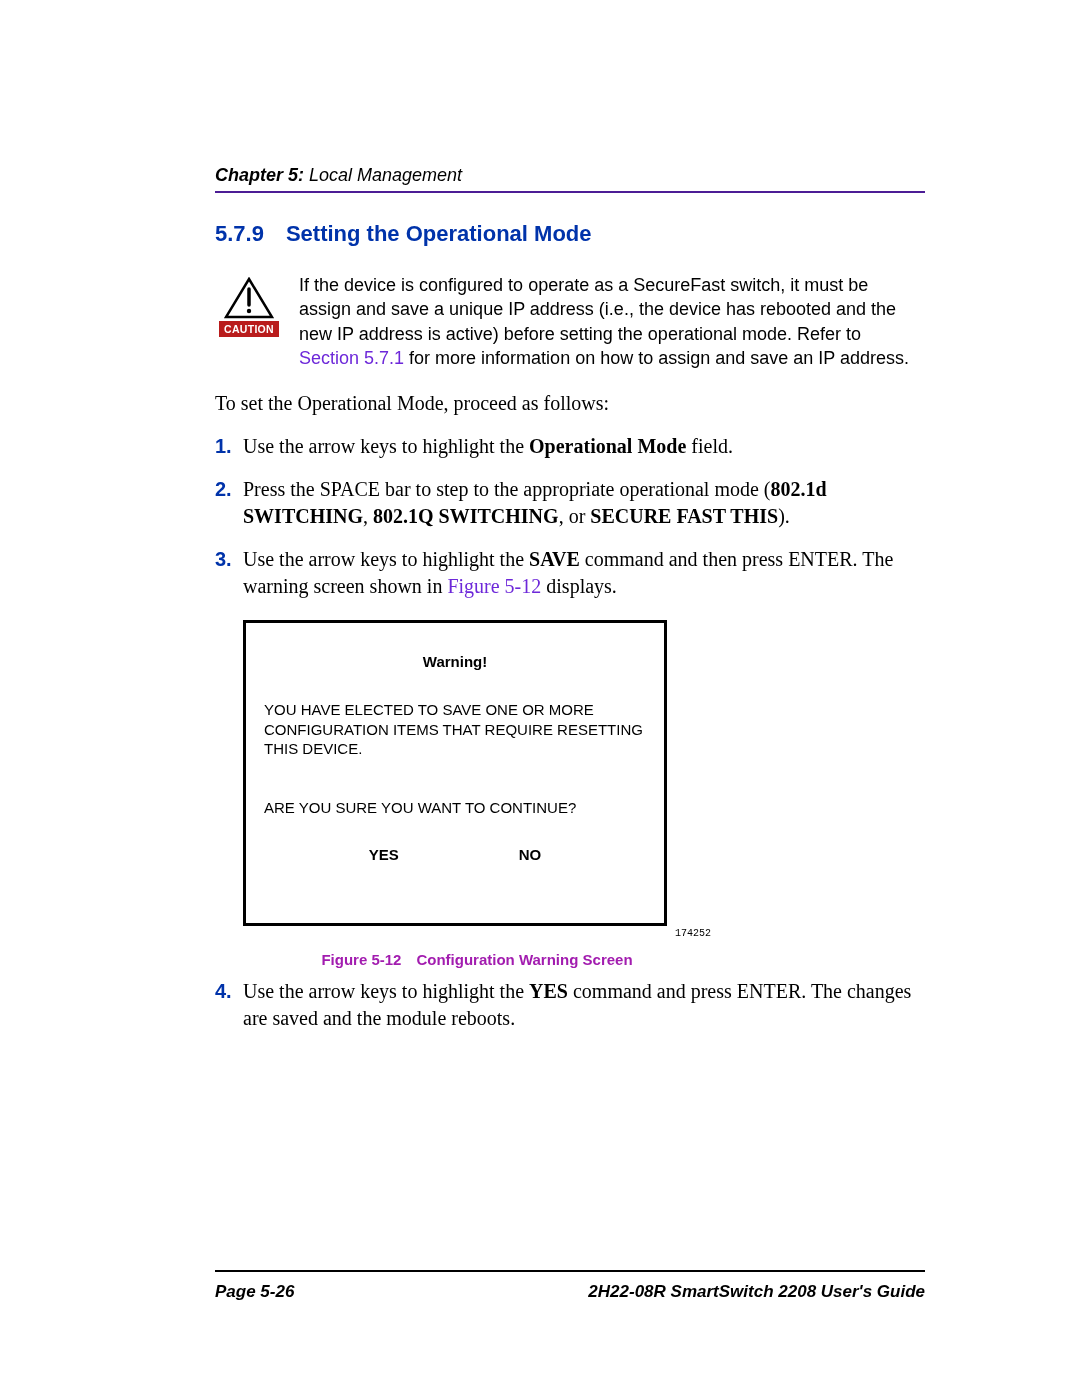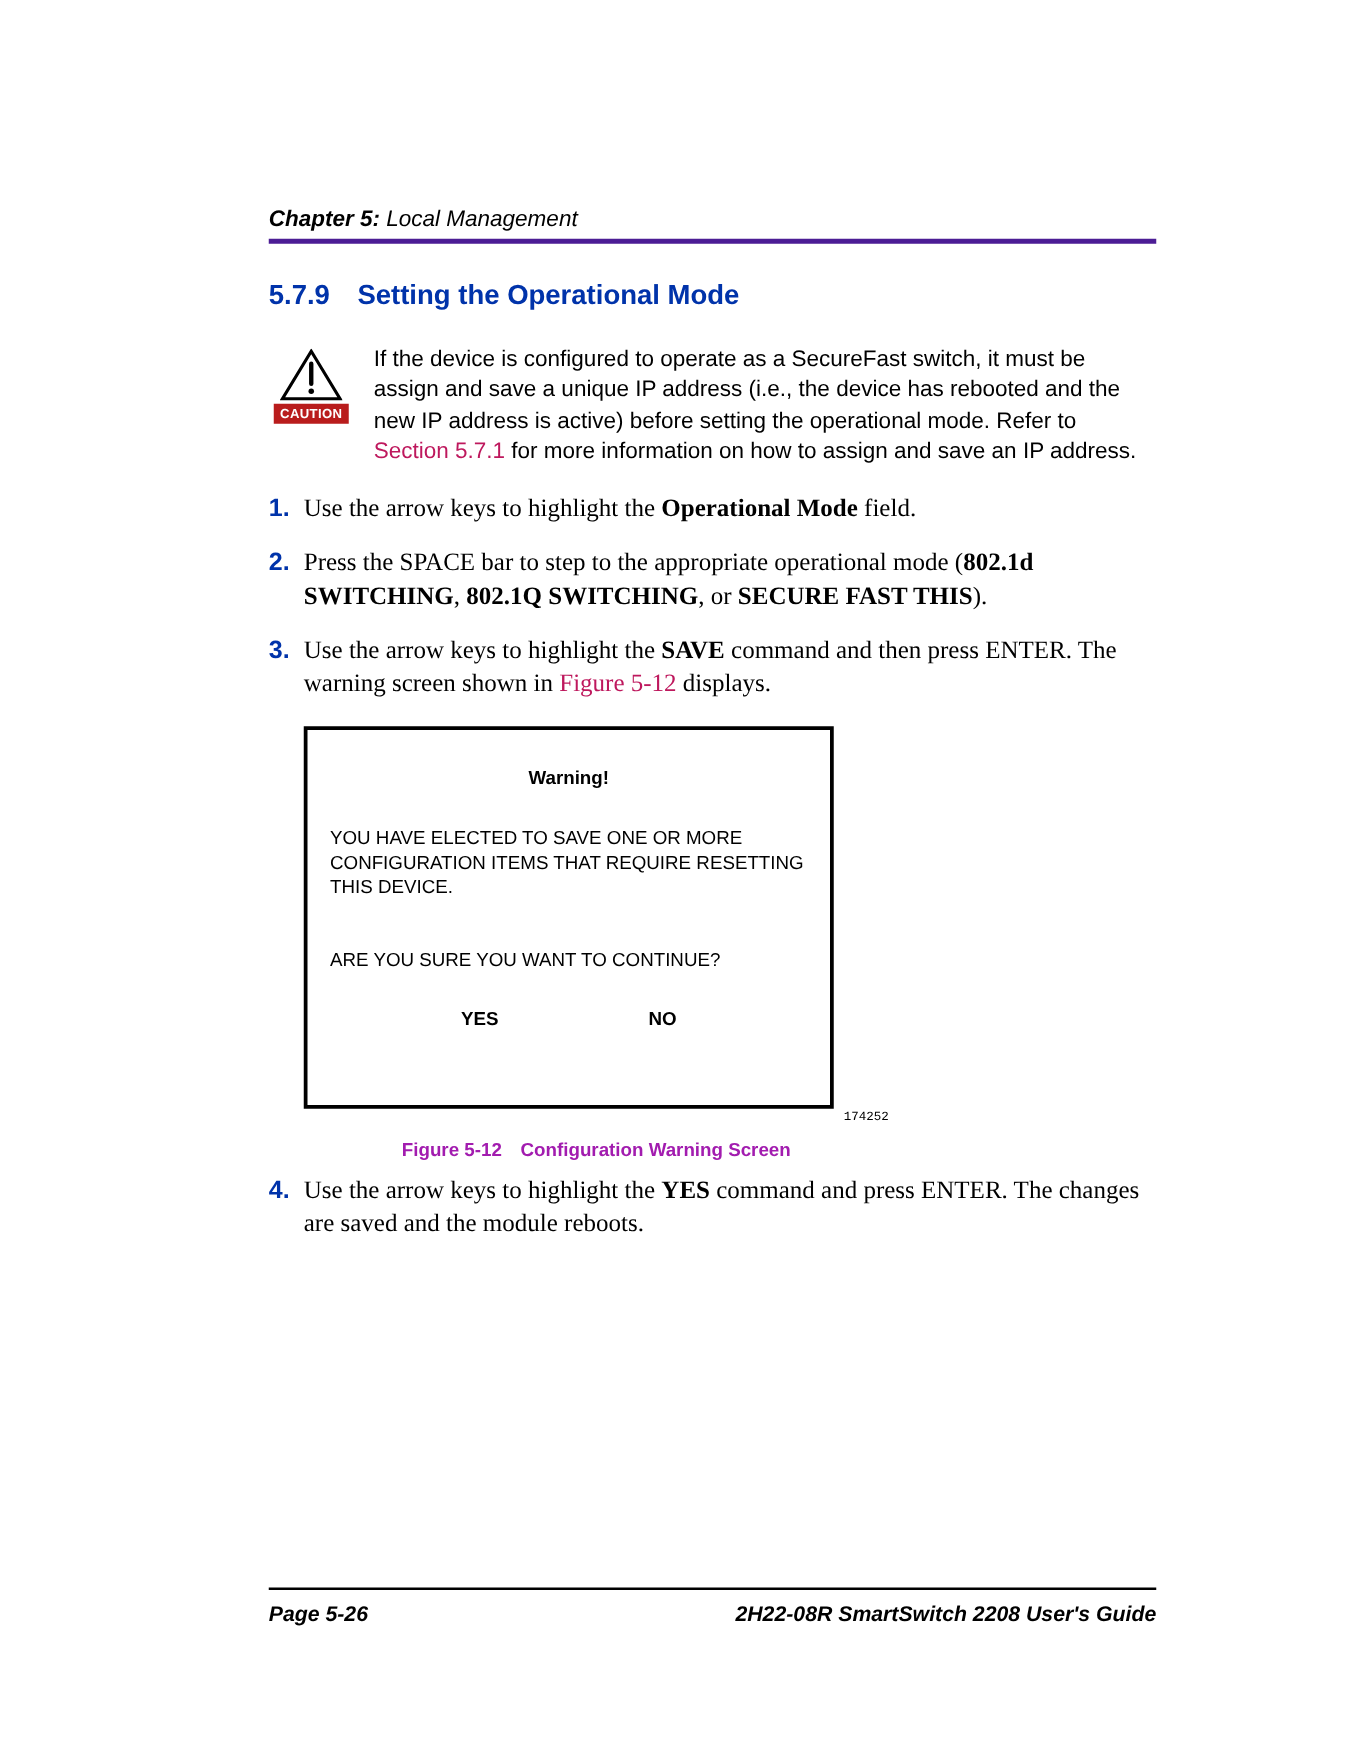--- a/index.html
+++ b/index.html
@@ -11,21 +11,21 @@
       color: #000000;
       position: relative;
     }
     .page {
       padding: 165px 155px 100px 215px;
     }
     .header {
       font-family: Arial, Helvetica, sans-serif;
       font-style: italic;
       font-size: 18px;
-      border-bottom: 4px solid #4c1d95;
+      border-bottom: 2px solid #4c1d95;
       padding-bottom: 5px;
       margin-bottom: 28px;
     }
     .header .bold { font-weight: bold; font-style: italic; }
     .section-head {
       font-family: Arial, Helvetica, sans-serif;
       font-weight: bold;
       color: #0033aa;
       font-size: 22px;
       margin-bottom: 26px;
@@ -54,21 +54,21 @@
       color: #fff;
       padding: 2px 5px;
       margin-top: 2px;
       letter-spacing: 0.3px;
     }
     .caution-text {
       font-family: Arial, Helvetica, sans-serif;
       font-size: 18px;
       line-height: 1.35;
     }
-    .link-green { color: #be185d; }
+    .link-green { color: #6d28d9; }
     .intro {
       font-size: 20px;
       margin-bottom: 18px;
     }
     .list { list-style: none; padding-left: 0; }
     .list li {
       display: flex;
       font-size: 20px;
       line-height: 1.35;
       margin-bottom: 16px;
@@ -158,20 +158,21 @@
         <line x1="25" y1="12" x2="25" y2="28" stroke="#000" stroke-width="3.5" stroke-linecap="round"></line>
         <circle cx="25" cy="34" r="2.2" fill="#000"></circle>
       </svg>
       <div class="caution-label">CAUTION</div>
     </div>
     <div class="caution-text">
       <span>If the device is configured to operate as a SecureFast switch, it must be assign and save a unique IP address (i.e., the device has rebooted and the new IP address is active) before setting the operational mode. Refer to </span><span class="link-green">Section 5.7.1</span><span> for more information on how to assign and save an IP address.</span>
     </div>
   </div>
 
+  <div class="intro">To set the Operational Mode, proceed as follows:</div>
 
   <ol class="list">
     <li>
       <span class="num">1.</span>
       <span class="body">
         <span>Use the arrow keys to highlight the </span><span class="bold">Operational Mode</span><span> field.</span>
       </span>
     </li>
     <li>
       <span class="num">2.</span>

